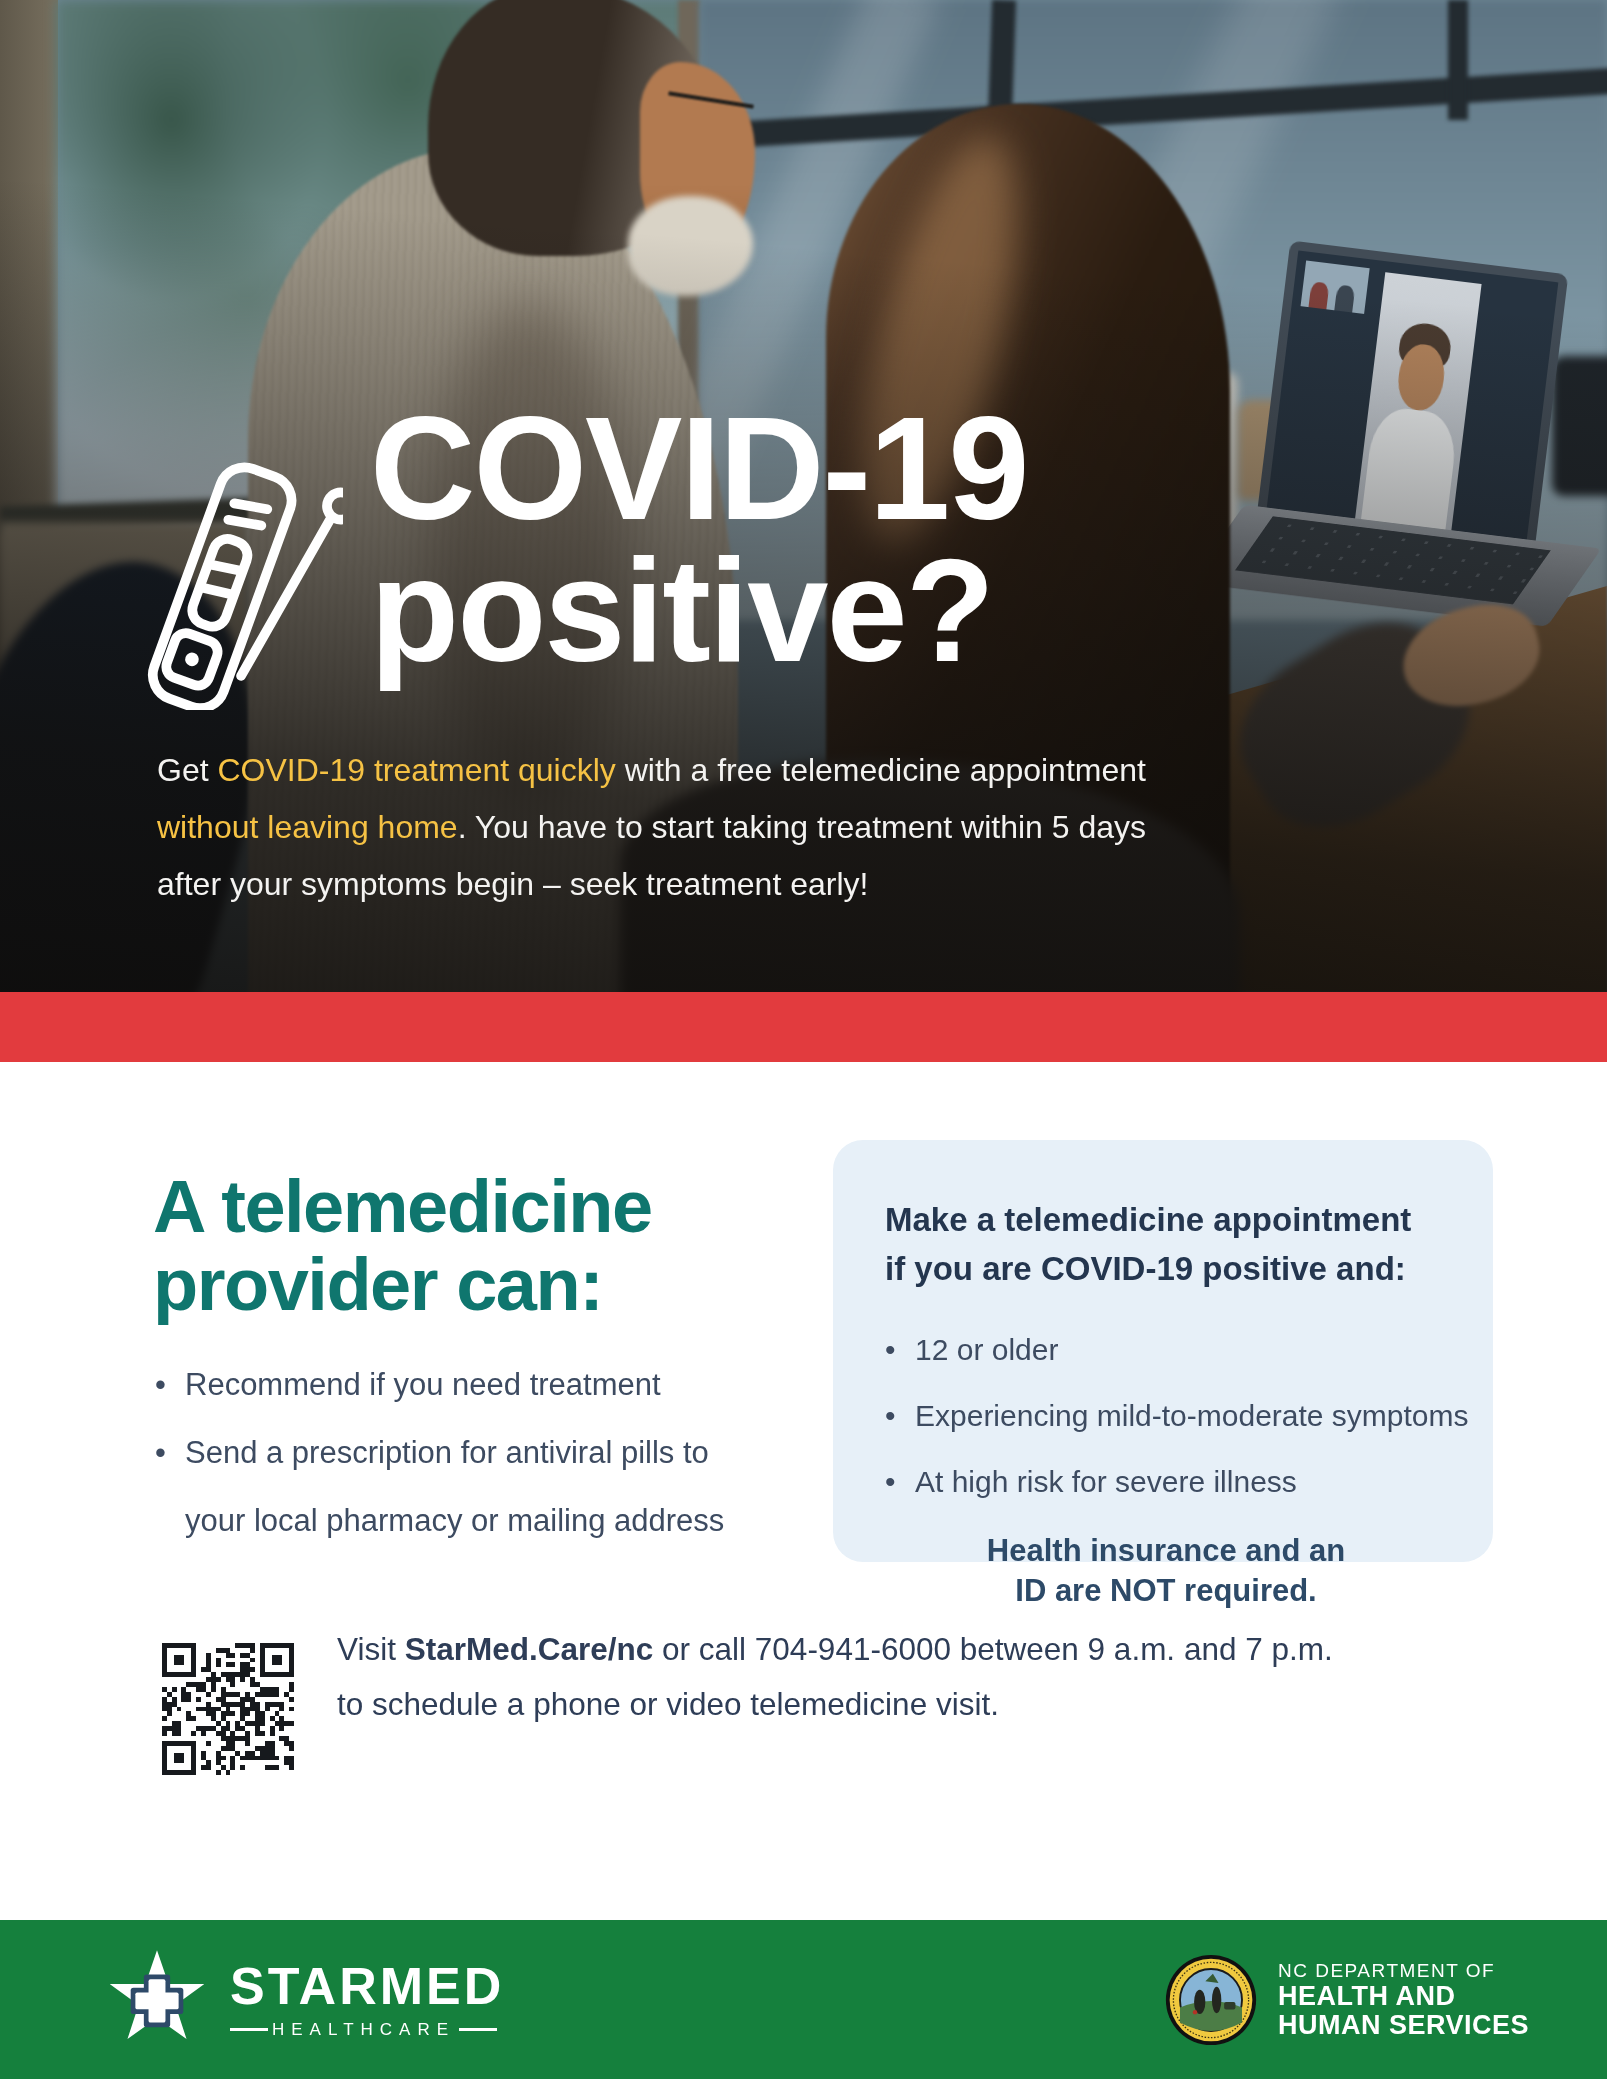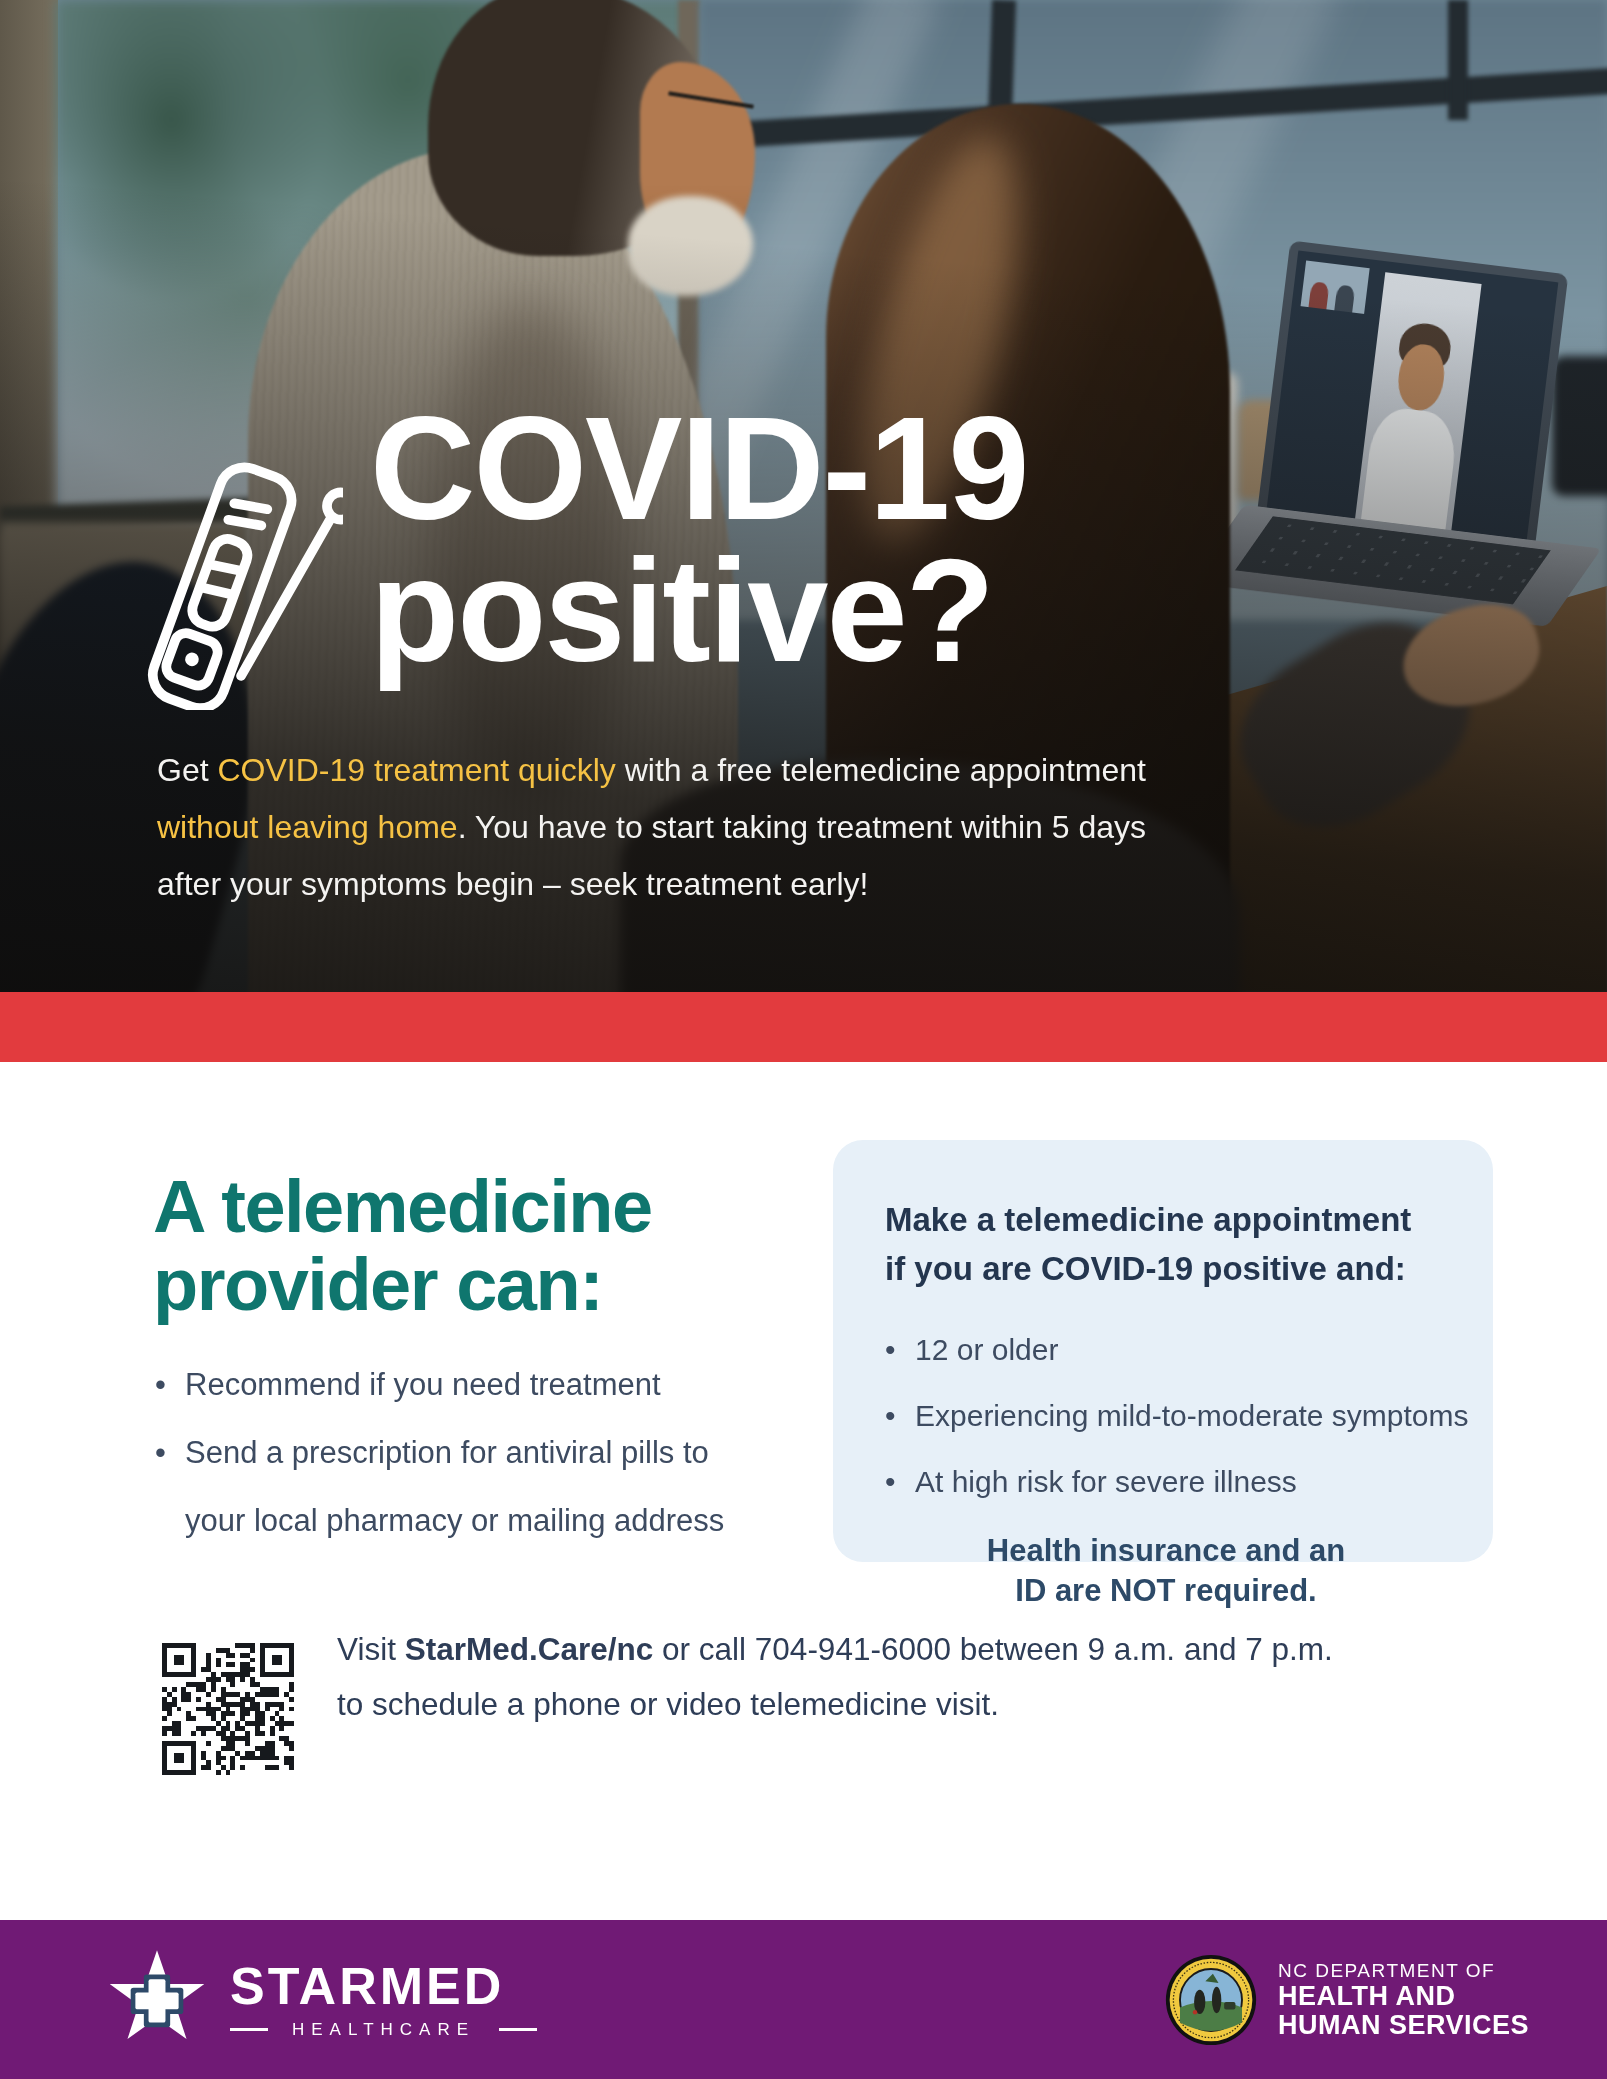--- a/index.html
+++ b/index.html
@@ -111,26 +111,26 @@
   .bb-note div{white-space:nowrap;}
 
   .qr{position:absolute;left:157px;top:576px;width:142px;height:142px;}
   .contact{position:absolute;left:337px;top:560px;}
   .contact .block1{font-size:31.5px;line-height:55px;color:#2e3d57;font-weight:500;}
   .contact .block1 b{font-weight:700;}
   .contact .block2{margin-top:34px;font-size:31.5px;line-height:55px;color:#48586e;font-weight:400;}
   .contact .ln{white-space:nowrap;}
 
   
-  .footer{position:relative;width:1607px;height:159px;background:#701a75;display:flex;align-items:center;justify-content:space-between;box-sizing:border-box;padding:0 78px 0 110px;}
+  .footer{position:relative;width:1607px;height:159px;background:#15803d;display:flex;align-items:center;justify-content:space-between;box-sizing:border-box;padding:0 78px 0 110px;}
   .brand{display:flex;align-items:center;gap:26px;}
   .brand-star{width:94px;height:99px;}
   .brand-text{color:#fff;}
   .brand-name{font-size:52px;font-weight:700;letter-spacing:3px;line-height:1;}
-  .brand-sub{margin-top:8px;display:flex;align-items:center;gap:24px;color:#fff;}
+  .brand-sub{margin-top:8px;display:flex;align-items:center;gap:4px;color:#fff;}
   .brand-sub .rule{width:38px;height:3px;background:#fff;}
   .brand-sub .t{font-size:17px;font-weight:400;letter-spacing:7px;}
   .agency{display:flex;align-items:center;gap:20px;color:#fff;}
   .seal{width:94px;height:94px;}
   .agency-lines .a1{font-size:19px;letter-spacing:1.5px;font-weight:400;}
   .agency-lines .a2,.agency-lines .a3{font-size:27px;font-weight:700;letter-spacing:.5px;line-height:1.05;}
 </style>
 </head>
 <body>
 

